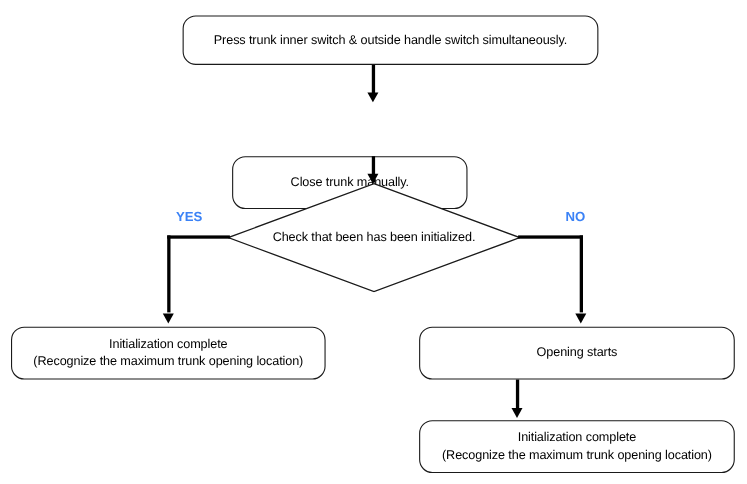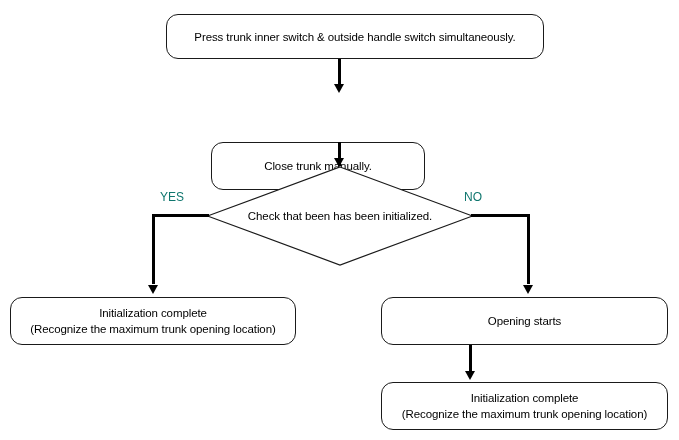--- a/index.html
+++ b/index.html
@@ -56,22 +56,23 @@
     font-size: 11.5px;
     line-height: 16px;
     text-align: center;
     letter-spacing: -0.1px;
     pointer-events: none;
   }
   .branch-label {
     position: absolute;
     font-size: 12px;
     line-height: 14px;
-    color: #0f766e;
+    color: #3b82f6;
     white-space: nowrap;
+    font-weight: bold;
   }
   .conn {
     position: absolute;
     background: #000000;
   }
   .conn-v { width: 3px; }
   .conn-h { height: 3px; }
   .arrowhead {
     position: absolute;
     width: 0;
@@ -104,21 +105,21 @@
     <svg width="268" height="100" viewBox="0 0 268 100">
       <polygon points="134,1 266.5,50 134,99 1.5,50" fill="#ffffff" stroke="#1a1a1a" stroke-width="1.2"></polygon>
     </svg>
     <div class="diamond-label">
       <span>Check that been has been initialized.</span>
     </div>
   </div>
 
   <div class="branch-label" style="left:160px; top:190px;">YES</div>
 
-  <div class="branch-label" style="left:464px; top:190px;">NO</div>
+  <div class="branch-label" style="left:514px; top:190px;">NO</div>
 
   <div class="conn conn-h" style="left:152px; top:214px; width:57px; height:3px;"></div>
   <div class="conn conn-v" style="left:152px; top:214px; width:3px; height:70px;"></div>
   <div class="arrowhead" style="left:148px; top:285px;"></div>
 
   <div class="conn conn-h" style="left:471px; top:214px; width:59px; height:3px;"></div>
   <div class="conn conn-v" style="left:527px; top:214px; width:3px; height:70px;"></div>
   <div class="arrowhead" style="left:523px; top:285px;"></div>
 
   <div class="node" style="left:10px; top:297px; width:286px; height:48px;">

